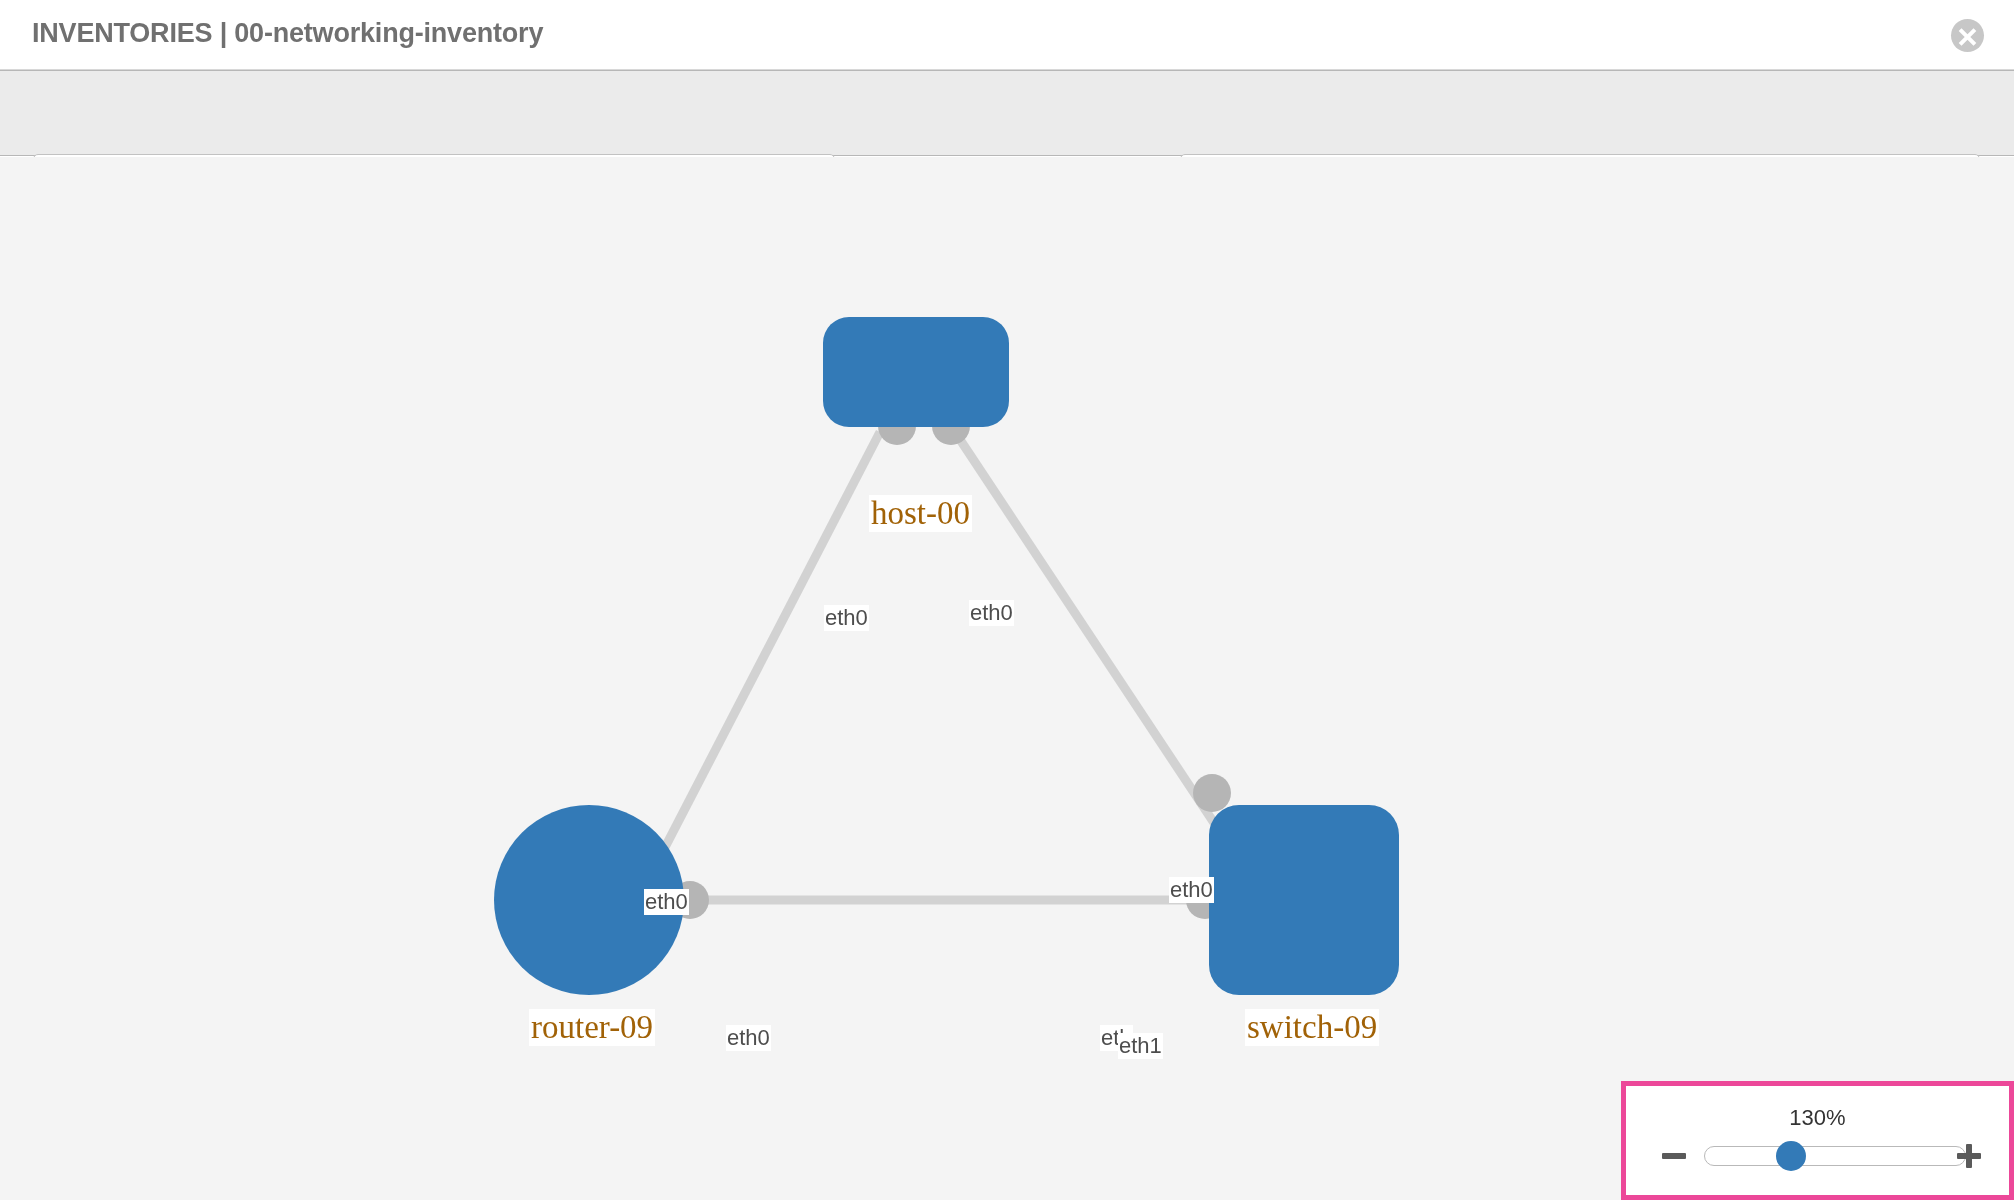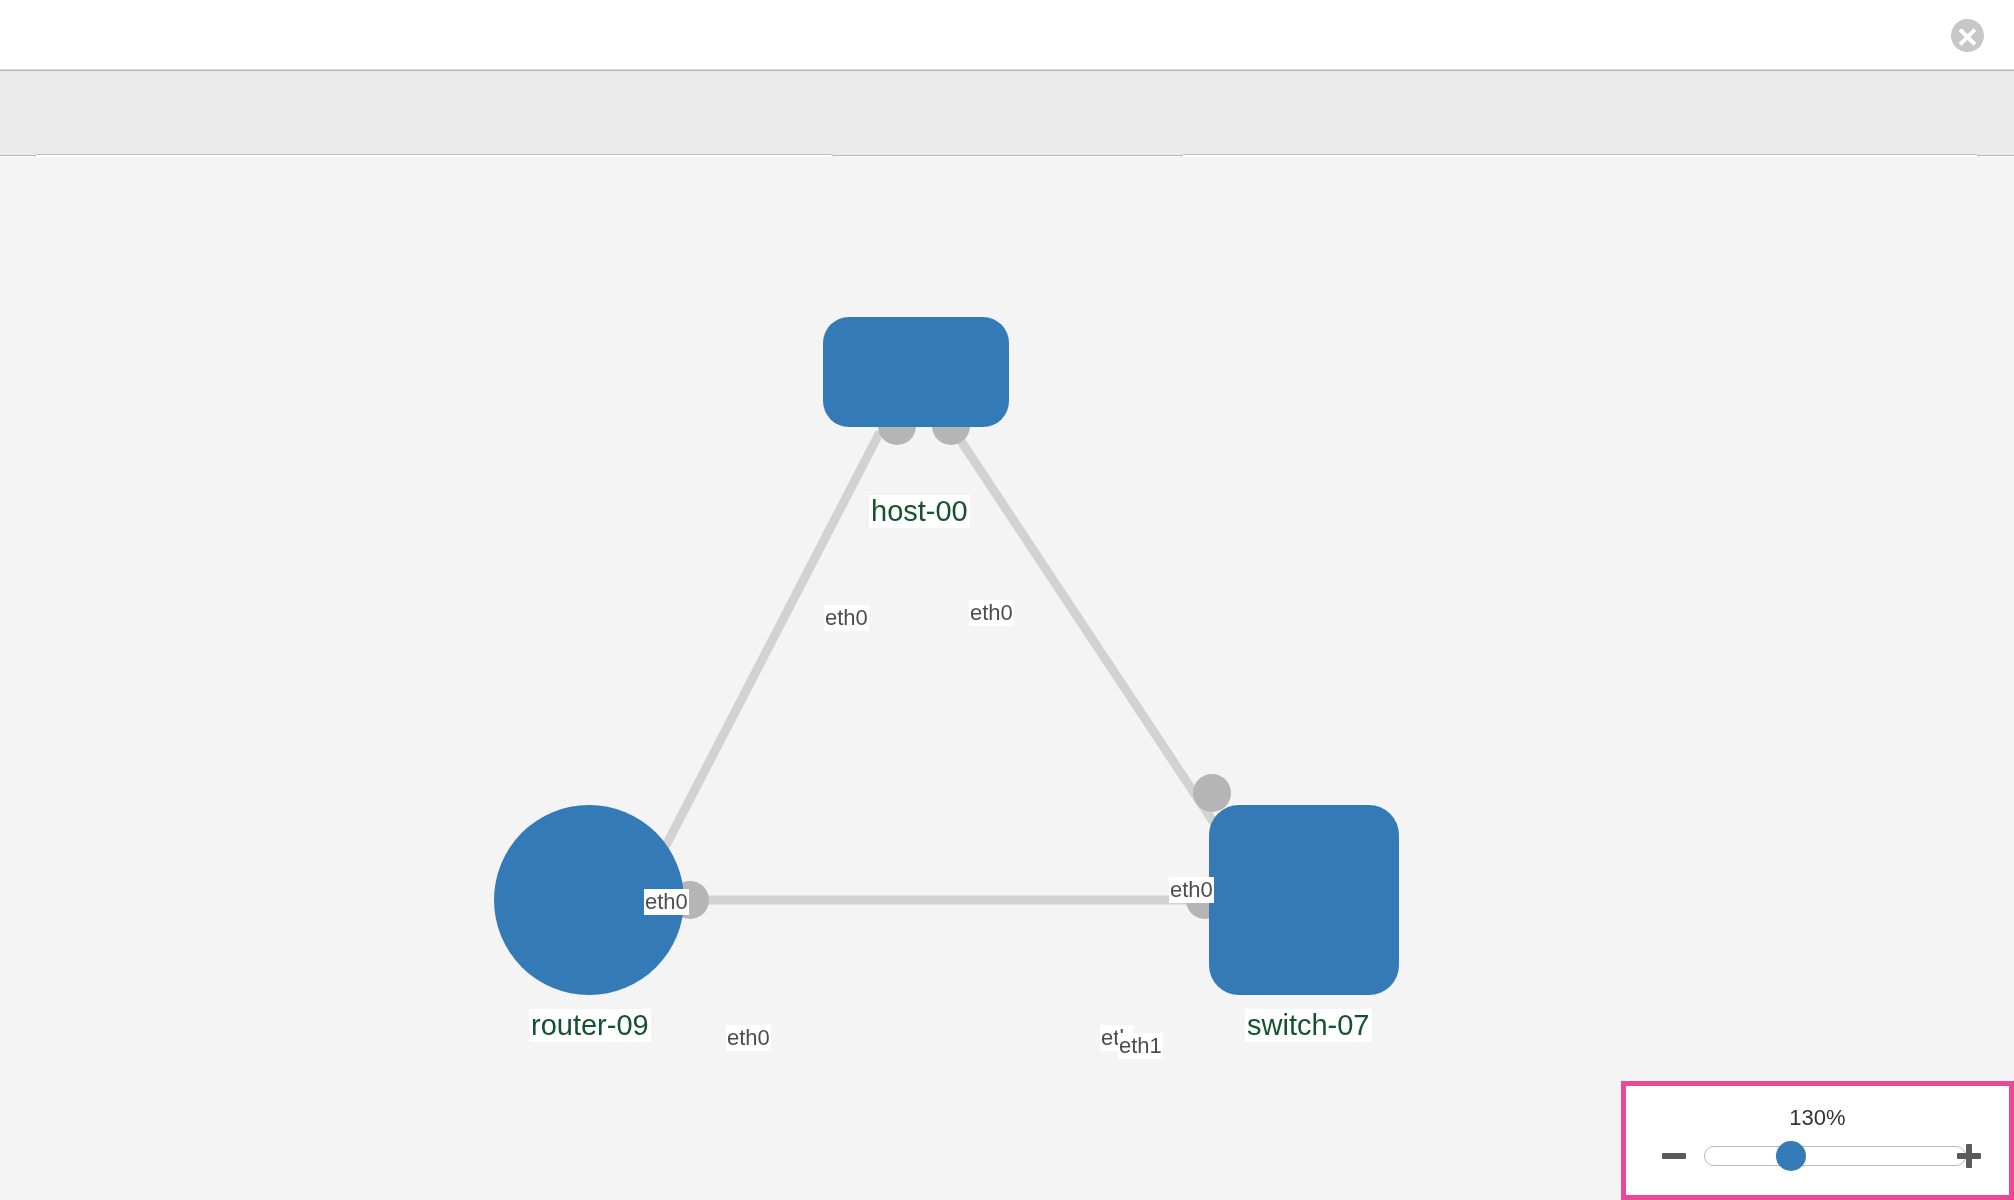--- a/index.html
+++ b/index.html
@@ -127,25 +127,26 @@
   .node {
     position: absolute;
     cursor: pointer;
   }
   .node-shape {
     position: absolute;
     background: #337ab7;
   }
   .node-label {
     position: absolute;
-    font-size: 29px;
-    color: #14532d;
+    font-size: 33px;
+    color: #a16207;
     background: #ffffff;
     white-space: nowrap;
     padding: 0 2px;
+    font-family: Liberation Serif, serif;
   }
 
   
   #node-host { left: 823px; top: 160px; }
   #node-host .node-shape { width: 186px; height: 110px; border-radius: 26px; left: 0; top: 0; }
   #node-host .node-label { left: 46px; top: 178px; }
 
   
   #node-router { left: 494px; top: 648px; }
   #node-router .node-shape { width: 190px; height: 190px; border-radius: 50%; left: 0; top: 0; }
@@ -234,20 +235,21 @@
     background: #337ab7;
     cursor: grab;
   }
 </style>
 </head>
 <body>
 
 <div id="app">
 
   <div class="header">
+    <div class="header-title">INVENTORIES | 00-networking-inventory</div>
 
     <div class="close-btn">
       <svg width="33" height="33" viewBox="0 0 33 33" aria-hidden="true">
         <path d="M10.5 9.2 L16.5 15.2 L22.5 9.2 L25.3 12 L19.3 18 L25.3 24 L22.5 26.8 L16.5 20.8 L10.5 26.8 L7.7 24 L13.7 18 L7.7 12 Z" fill="#ffffff"></path>
       </svg>
     </div>
   </div>
 
   <div class="toolbar">
 
@@ -335,21 +337,21 @@
 
           <path d="M130 36 L156 55 L130 74 L130 62 L72 62 L72 48 L130 48 Z"></path>
 
           <path d="M60 72 L34 91 L60 110 L60 98 L118 98 L118 84 L60 84 Z"></path>
 
           <path d="M130 80 L156 99 L130 118 L130 106 L72 106 L72 92 L130 92 Z"></path>
 
           <path d="M60 116 L34 135 L60 154 L60 142 L118 142 L118 128 L60 128 Z"></path>
         </g>
       </svg>
-      <div class="node-label">switch-07</div>
+      <div class="node-label">switch-09</div>
     </div>
 
     <div class="iface-label" style="left:824px; top:448px;">eth0</div>
 
     <div class="iface-label" style="left:969px; top:443px;">eth0</div>
 
     <div class="iface-label" style="left:644px; top:732px;">eth0</div>
 
     <div class="iface-label" style="left:1169px; top:720px;">eth0</div>
 

